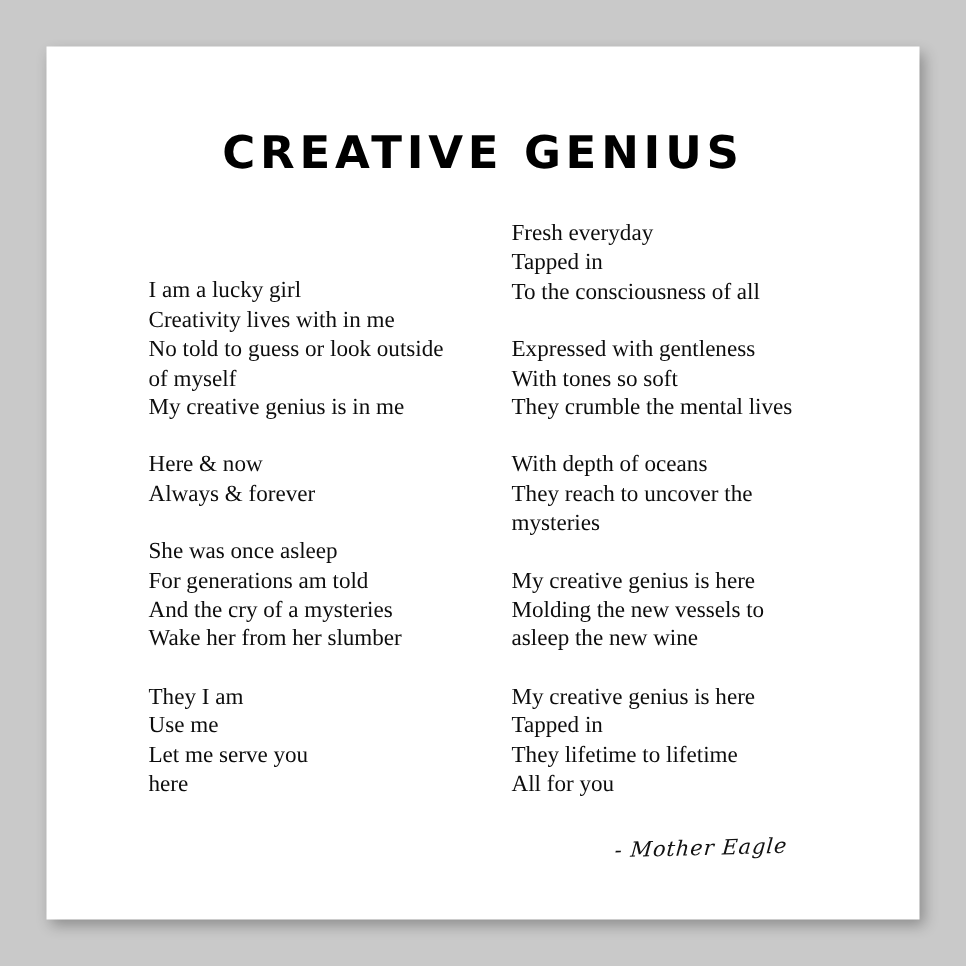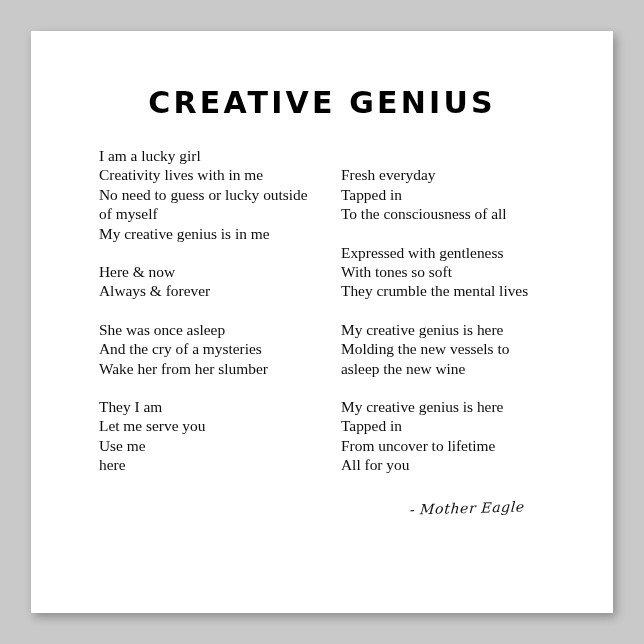--- a/index.html
+++ b/index.html
@@ -88,61 +88,67 @@
   <div id="poster-inner">
 
     <h1 id="poem-title">CREATIVE GENIUS</h1>
 
     <div id="columns">
 
       <div class="column left">
         <div class="stanza">
           <div class="line">I am a lucky girl</div>
           <div class="line">Creativity lives with in me</div>
-          <div class="line">No need to guess or lucky outside</div>
+          <div class="line">No told to guess or look outside</div>
           <div class="line">of myself</div>
           <div class="line">My creative genius is in me</div>
         </div>
         <div class="stanza">
           <div class="line">Here &amp; now</div>
           <div class="line">Always &amp; forever</div>
         </div>
         <div class="stanza">
           <div class="line">She was once asleep</div>
+          <div class="line">For generations am told</div>
           <div class="line">And the cry of a mysteries</div>
           <div class="line">Wake her from her slumber</div>
         </div>
         <div class="stanza">
           <div class="line">They I am</div>
+          <div class="line">Use me</div>
           <div class="line">Let me serve you</div>
-          <div class="line">Use me</div>
           <div class="line">here</div>
         </div>
       </div>
 
       <div class="column right">
         <div class="stanza">
           <div class="line">Fresh everyday</div>
           <div class="line">Tapped in</div>
           <div class="line">To the consciousness of all</div>
         </div>
         <div class="stanza">
           <div class="line">Expressed with gentleness</div>
           <div class="line">With tones so soft</div>
           <div class="line">They crumble the mental lives</div>
         </div>
         <div class="stanza">
+          <div class="line">With depth of oceans</div>
+          <div class="line">They reach to uncover the</div>
+          <div class="line">mysteries</div>
+        </div>
+        <div class="stanza">
           <div class="line">My creative genius is here</div>
           <div class="line">Molding the new vessels to</div>
           <div class="line">asleep the new wine</div>
         </div>
         <div class="stanza">
           <div class="line">My creative genius is here</div>
           <div class="line">Tapped in</div>
-          <div class="line">From uncover to lifetime</div>
+          <div class="line">They lifetime to lifetime</div>
           <div class="line">All for you</div>
         </div>
       </div>
 
     </div>
 
     <div id="signature-wrap">
       <span id="signature">- Mother Eagle</span>
     </div>
 

